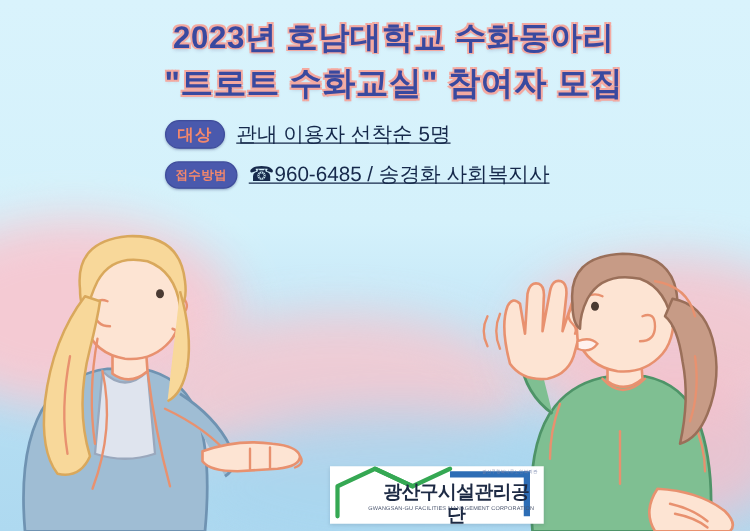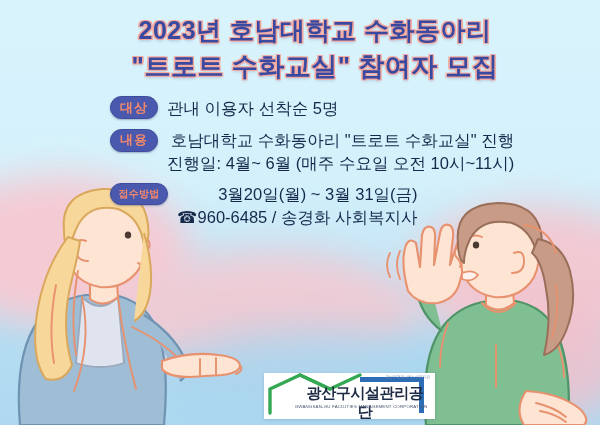--- a/index.html
+++ b/index.html
@@ -26,32 +26,32 @@
     font-weight:bold;color:#39499f;letter-spacing:.5px;line-height:1.18;
     text-shadow:
       -1.4px -1.4px 0 #f4a9a0, 1.4px -1.4px 0 #f4a9a0,
       -1.4px  1.4px 0 #f4a9a0, 1.4px  1.4px 0 #f4a9a0,
       0 2px 3px rgba(90,90,140,.28);
   }
   .title-1{font-size:25px;}
   .title-2{font-size:26px;margin-top:5px;}
 
   
-  .info{position:absolute;left:110px;top:96px;width:450px;z-index:6;text-align:right;}
+  .info{position:absolute;left:132px;top:96px;width:450px;z-index:6;}
   .row{display:flex;align-items:flex-start;margin-bottom:9px;}
   .badge{
     flex:0 0 auto;display:inline-flex;align-items:center;justify-content:center;
     background:#4a59ad;color:#f5886b;border-radius:20px;font-weight:bold;
     box-shadow:0 1px 2px rgba(40,50,110,.35);
     border:1px solid #3e4c9b;margin-right:9px;
   }
   .badge-2{width:46px;height:21px;font-size:13px;letter-spacing:1px;}
   .badge-4{width:56px;height:20px;font-size:10px;letter-spacing:.3px;font-family:Liberation Serif, serif;}
   .rtext{color:#16294b;font-size:16.5px;line-height:1.38;padding-top:0px;}
-  .rtext .ln{display:block;white-space:nowrap;}
+  .rtext .ln{display:block;white-space:nowrap;text-decoration:underline;}
   .rtext-first{padding-top:1px;}
 
   
   .fig{position:absolute;bottom:0;z-index:4;}
   .sk{fill:#fde4d3;stroke:#e8916f;stroke-width:2.1;stroke-linejoin:round;stroke-linecap:round;}
   .ln2{fill:none;stroke:#e8916f;stroke-width:1.9;stroke-linecap:round;stroke-linejoin:round;}
 
   
   .logo{
     position:absolute;left:228px;bottom:6px;width:171px;height:46px;
@@ -167,32 +167,24 @@
 
   <div class="info">
 
     <div class="row">
       <span class="badge badge-2">대상</span>
       <span class="rtext rtext-first">
         <span class="ln">관내 이용자 선착순 5명</span>
       </span>
     </div>
 
-    <div class="row">
-      <span class="badge badge-2">내용</span>
-      <span class="rtext">
-        <span class="ln">호남대학교 수화동아리  "트로트 수화교실" 진행</span>
-        <span class="ln">진행일: 4월~ 6월 (매주 수요일 오전 10시~11시)</span>
-      </span>
-    </div>
 
     <div class="row">
       <span class="badge badge-4">접수방법</span>
       <span class="rtext">
-        <span class="ln">3월20일(월) ~ 3월 31일(금)</span>
         <span class="ln">☎960-6485 / 송경화 사회복지사</span>
       </span>
     </div>
 
   </div>
 
   <div class="logo">
     <svg width="172" height="46" viewBox="0 0 172 46" style="position:absolute;left:0;top:0;">
       <path d="M6 40 L6 16 L36 2 L66 16" fill="none" stroke="#35a853" stroke-width="3.4" stroke-linejoin="round" stroke-linecap="round"></path>
       <path d="M36 2 L66 16 L96 2" fill="none" stroke="#35a853" stroke-width="3.4" stroke-linejoin="round" stroke-linecap="round"></path>

